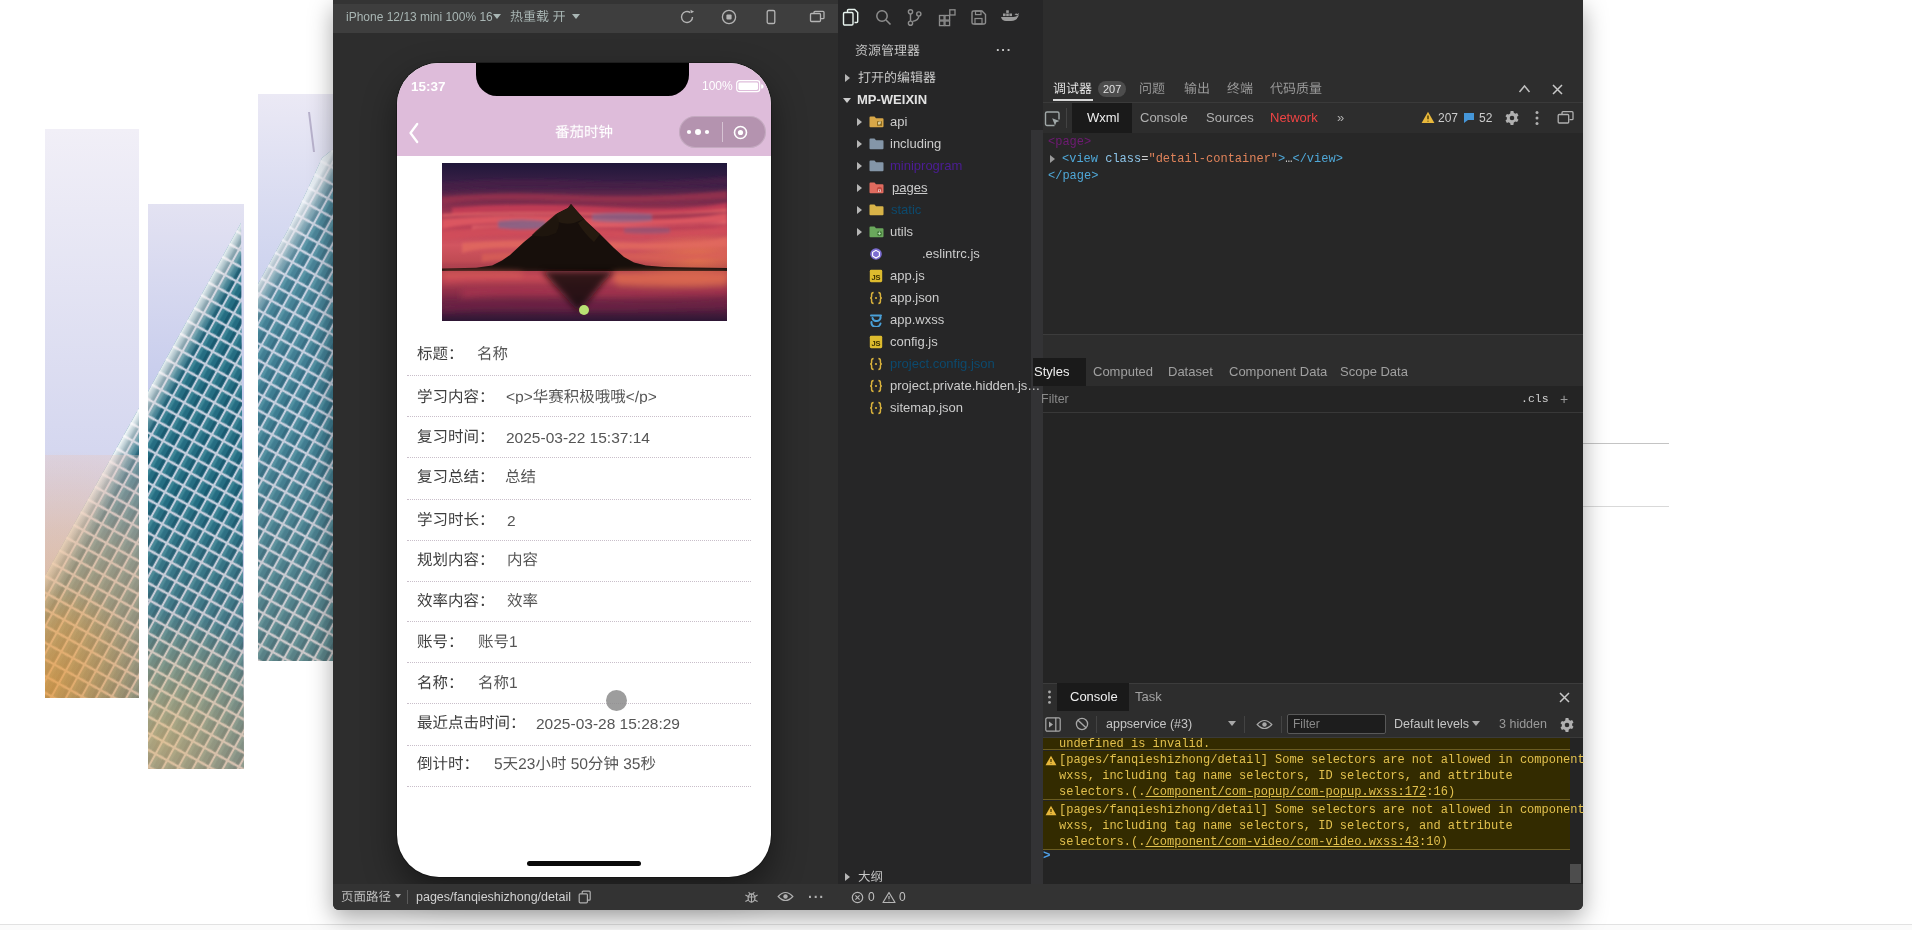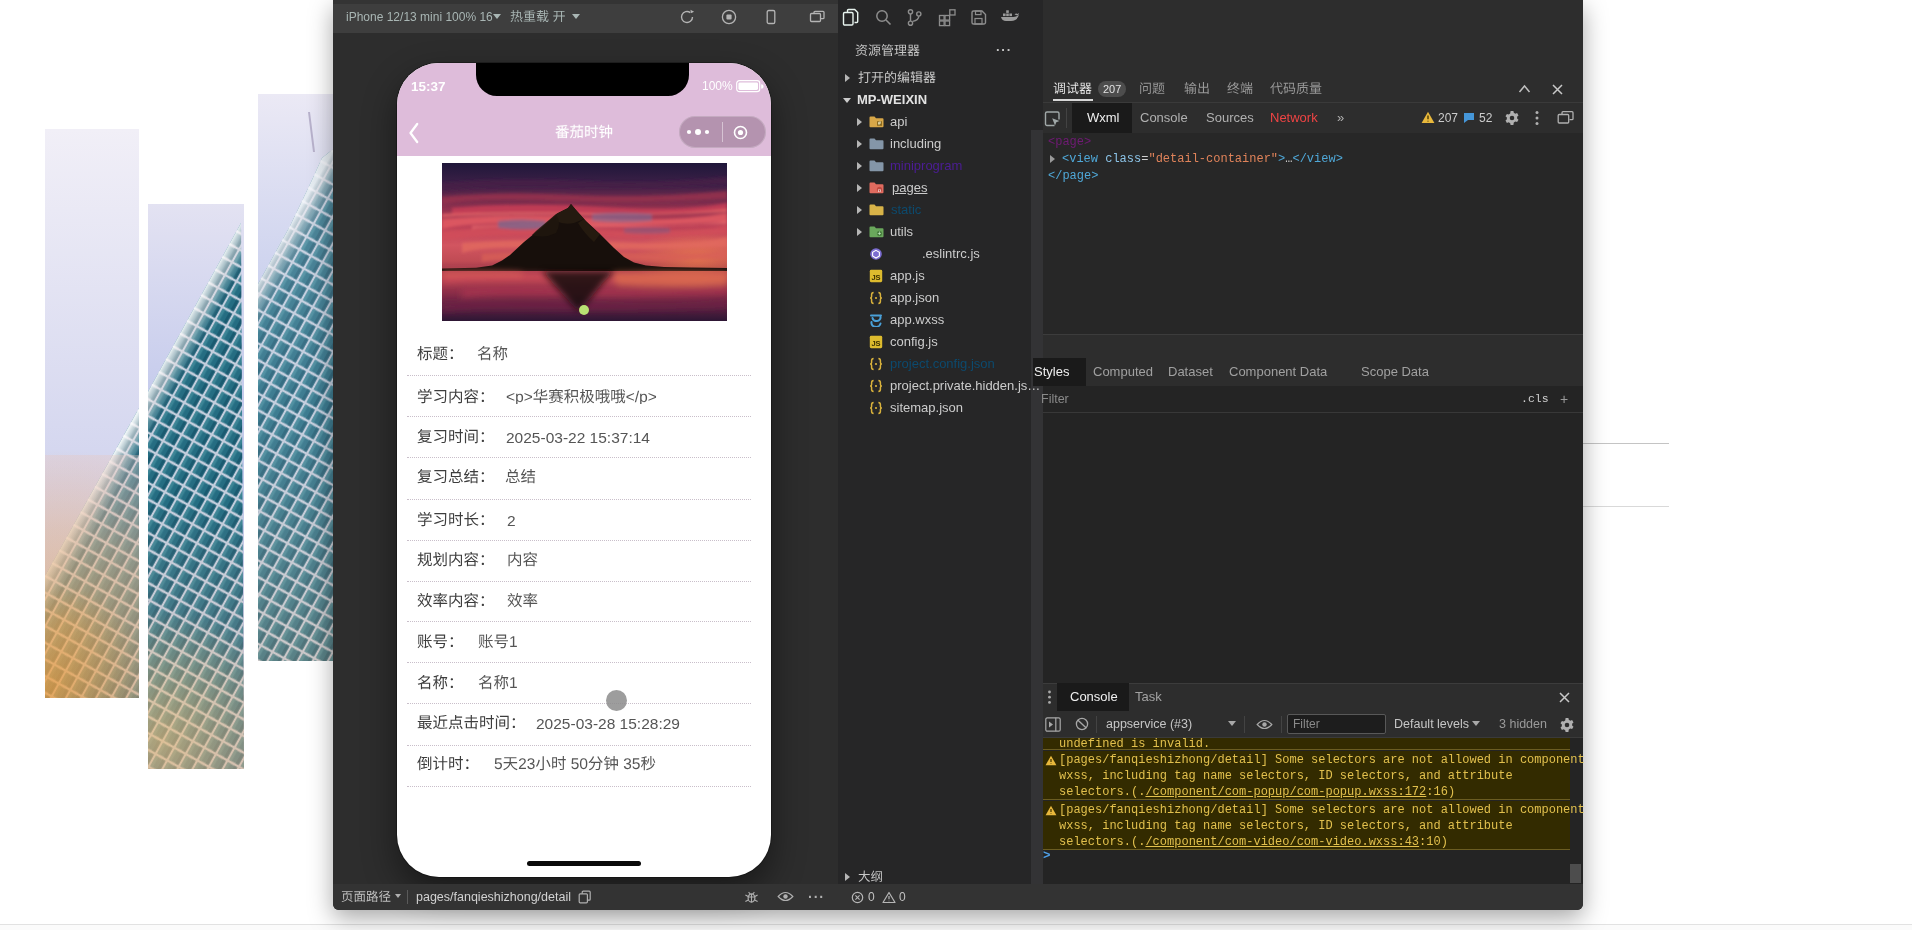--- a/index.html
+++ b/index.html
@@ -752,21 +752,21 @@
     <div style="position:absolute;left:1062px;top:151px;font:12px/16px 'Liberation Mono',monospace;white-space:pre"><span style="color:#4fa8d8">&lt;view</span><span style="color:#8cc4e8"> class</span><span style="color:#cfcfcf">=</span><span style="color:#e0835a">"detail-container"</span><span style="color:#4fa8d8">&gt;</span><span style="color:#cfcfcf">…</span><span style="color:#4fa8d8">&lt;/view&gt;</span></div>
     <div style="position:absolute;left:1048px;top:168px;font:12px/16px 'Liberation Mono',monospace;white-space:pre"><span style="color:#4fa8d8">&lt;/page&gt;</span></div>
     <div class="abs" style="left:1043px;top:334px;width:540px;height:1px;background:#3c3c3c"></div>
     <div class="abs" style="left:1043px;top:335px;width:540px;height:23px;background:#2d2d2d"></div>
     <div class="abs" style="left:1043px;top:358px;width:540px;height:28px;background:#2d2d2d"></div>
     <div class="abs" style="left:1033px;top:358px;width:53px;height:28px;background:#1a1a1a"></div>
     <div style="position:absolute;left:1034px;top:364px;font:400 13px/16px 'Liberation Sans',sans-serif;color:#f0f0f0;letter-spacing:0px;white-space:pre;">Styles</div>
     <div style="position:absolute;left:1093px;top:364px;font:400 13px/16px 'Liberation Sans',sans-serif;color:#a0a0a0;letter-spacing:0px;white-space:pre;text-align:right;">Computed</div>
     <div style="position:absolute;left:1168px;top:364px;font:400 13px/16px 'Liberation Sans',sans-serif;color:#a0a0a0;letter-spacing:0px;white-space:pre;">Dataset</div>
     <div style="position:absolute;left:1229px;top:364px;font:400 13px/16px 'Liberation Sans',sans-serif;color:#a0a0a0;letter-spacing:0px;white-space:pre;">Component Data</div>
-    <div style="position:absolute;left:1340px;top:364px;font:400 13px/16px 'Liberation Sans',sans-serif;color:#a0a0a0;letter-spacing:0px;white-space:pre;margin-left:21px;">Scope Data</div>
+    <div style="position:absolute;left:1340px;top:364px;font:400 13px/16px 'Liberation Sans',sans-serif;color:#a0a0a0;letter-spacing:0px;white-space:pre;">Scope Data</div>
     <div class="abs" style="left:1043px;top:386px;width:540px;height:27px;background:#242424;border-bottom:1px solid #383838"></div>
     <div style="position:absolute;left:1041px;top:391px;font:400 12.5px/16px 'Liberation Sans',sans-serif;color:#8a8a8a;letter-spacing:0px;white-space:pre;">Filter</div>
     <div style="position:absolute;left:1521px;top:392px;font:400 11.5px/14px 'Liberation Mono',monospace;color:#d0d0d0;letter-spacing:0px;white-space:pre;">.cls</div>
     <div style="position:absolute;left:1560px;top:390px;font:400 14px/18px 'Liberation Sans',sans-serif;color:#9a9a9a;letter-spacing:0px;white-space:pre;">+</div>
     <div class="abs" style="left:1043px;top:413px;width:540px;height:270px;background:#242424"></div>
     <div class="abs" style="left:1043px;top:683px;width:540px;height:28px;background:#2d2d2d;border-top:1px solid #3c3c3c"></div>
     <svg class="abs" style="left:1047px;top:690px" width="5" height="15" viewBox="0 0 5 15">
 <circle cx="2.5" cy="2" r="1.4" fill="#aaaaaa"></circle>
       <circle cx="2.5" cy="7.2" r="1.4" fill="#aaaaaa"></circle>
       <circle cx="2.5" cy="12.4" r="1.4" fill="#aaaaaa"></circle>

